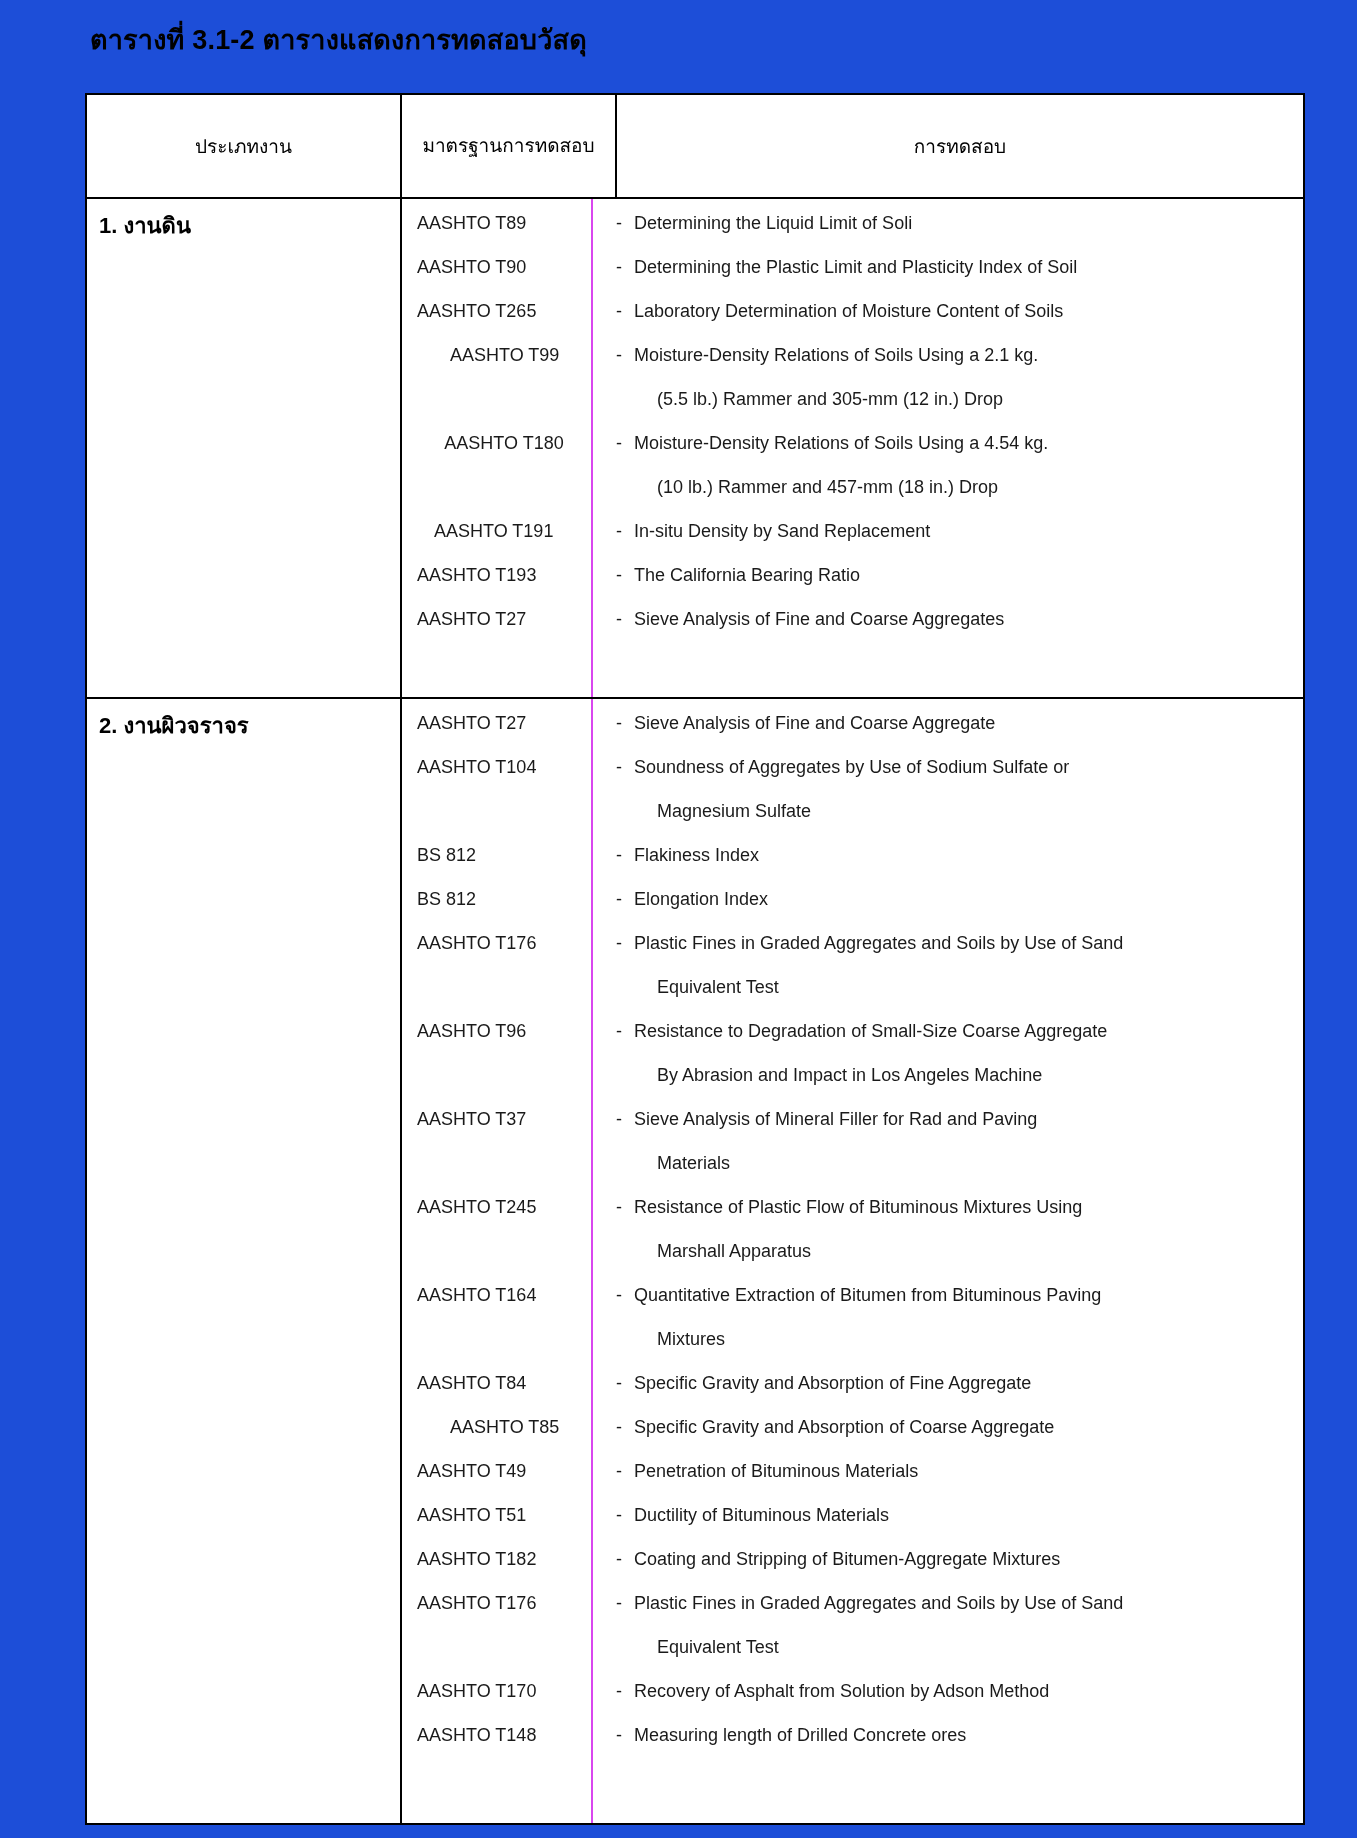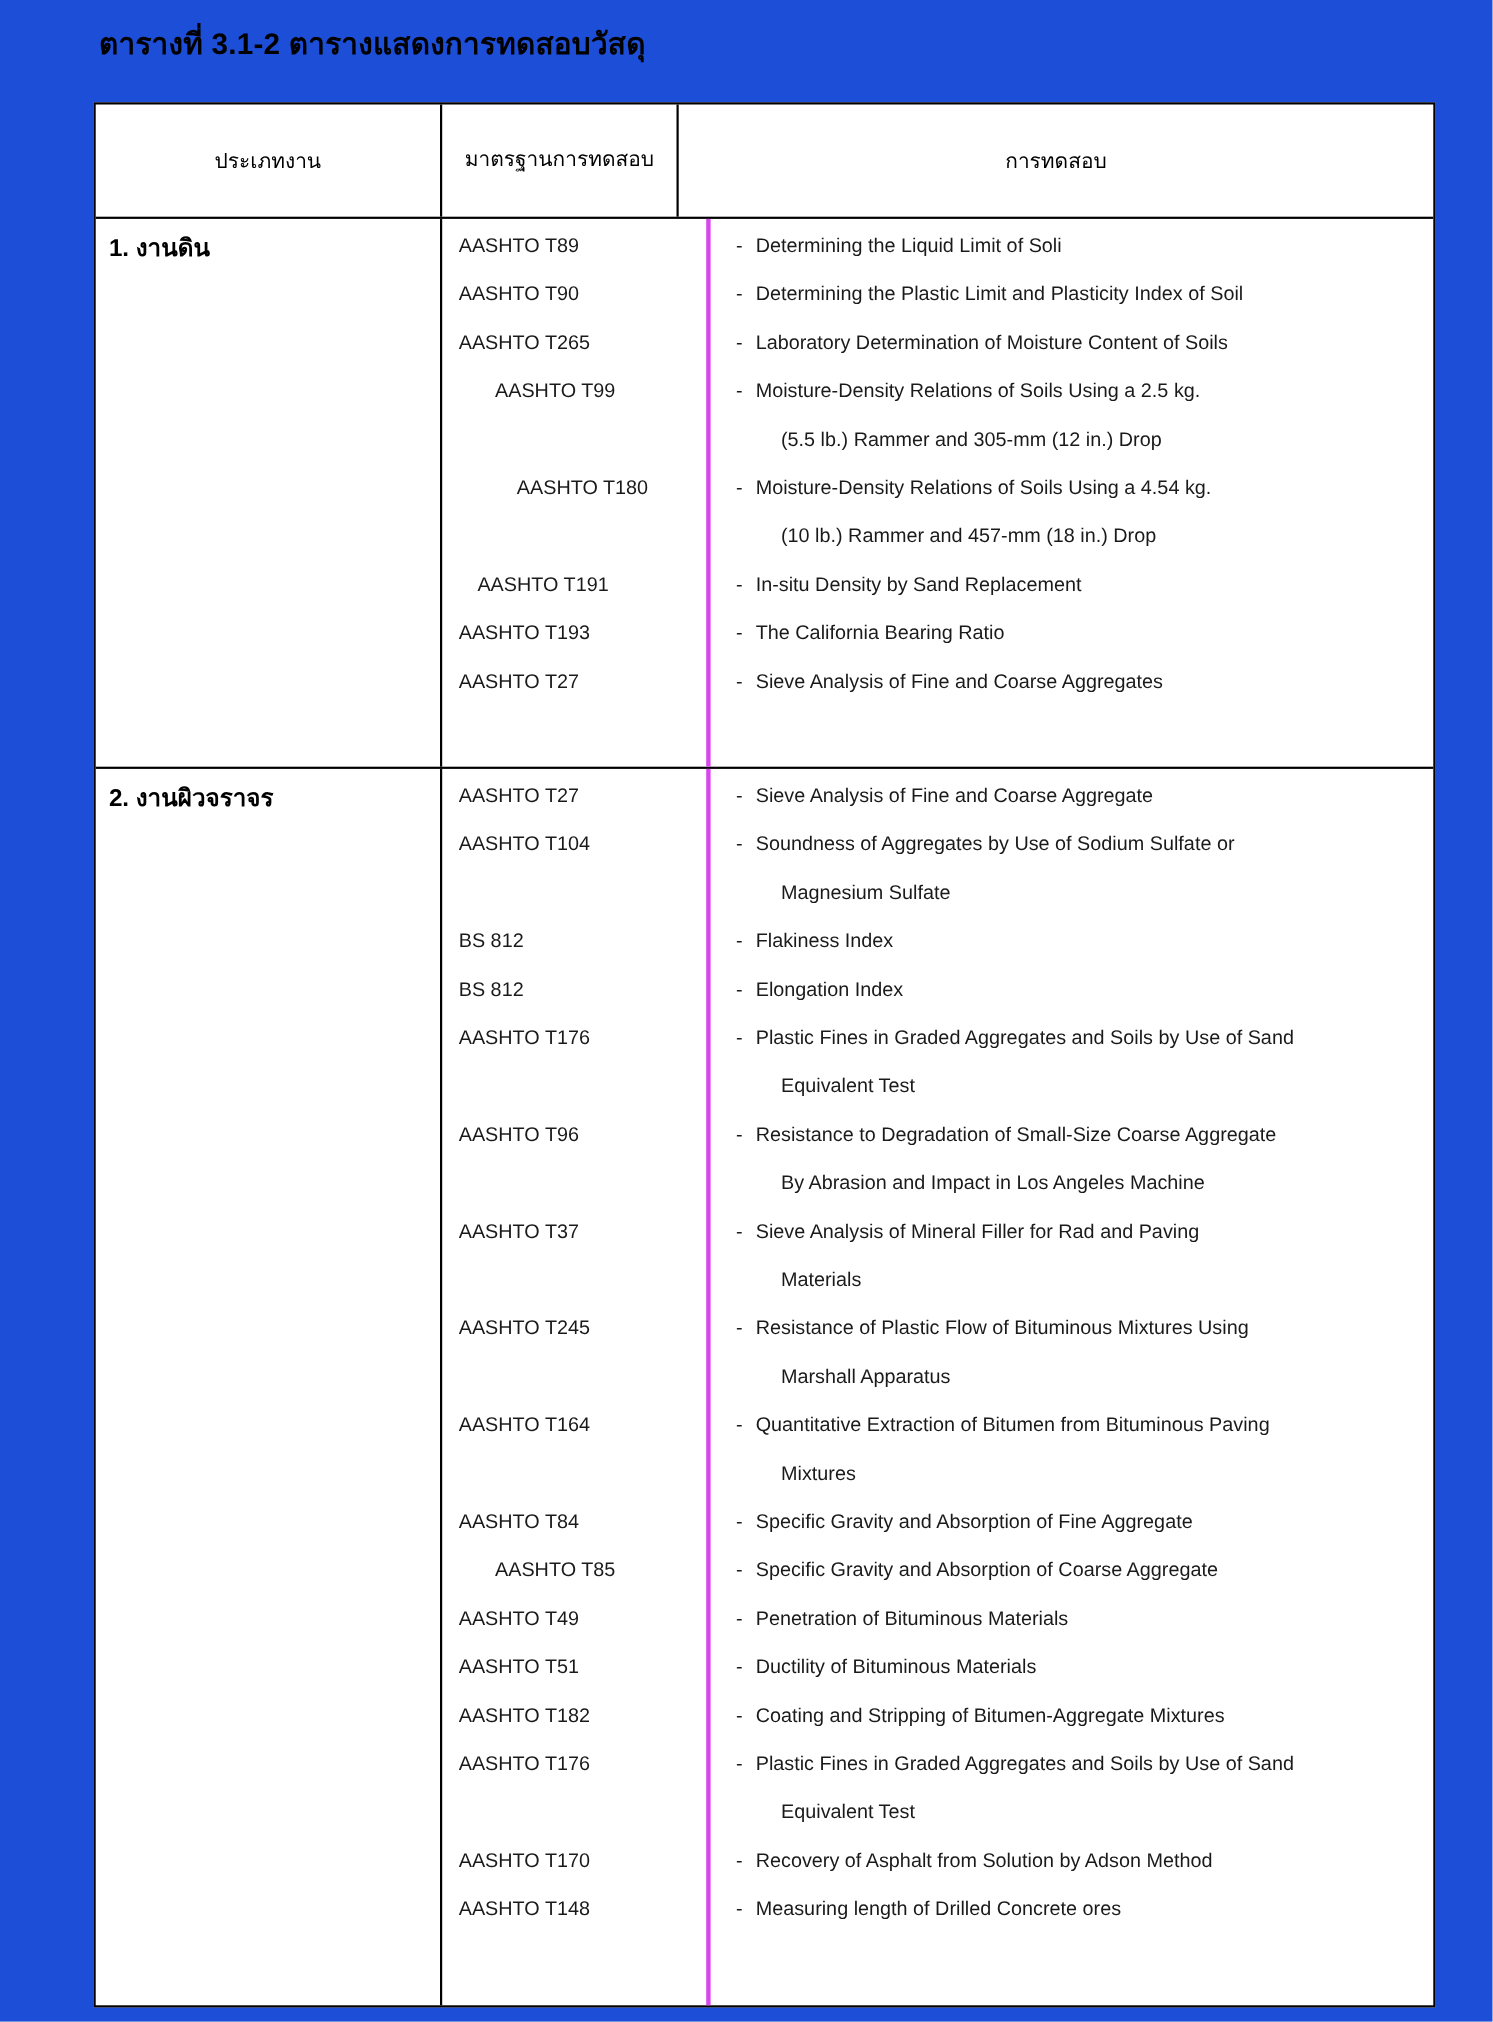--- a/index.html
+++ b/index.html
@@ -63,22 +63,22 @@
   .section + .section { border-top:2px solid #000000; }
   .c1 {
     width:315px;
     border-right:2px solid #000000;
     padding:9px 12px 0 12px;
     font-size:22px;
     font-weight:bold;
     color:#000;
   }
   .c2 {
-    width:244px;
-    border-right:4px solid #d946ef;
+    width:191px;
+    border-right:2px solid #d946ef;
     padding:2px 0 0 0;
   }
   .c3 {
     flex:1;
     padding:2px 0 0 0;
   }
   .section[data-idx="0"] .c2, .section[data-idx="0"] .c3 { padding-bottom:56px; }
   .section[data-idx="1"] .c2, .section[data-idx="1"] .c3 { padding-bottom:66px; }
   .std {
     line-height:44px;
@@ -143,21 +143,21 @@
             <div class="tl">
               <span class="dash">-</span>
               <span>Determining the Plastic Limit and Plasticity Index of Soil</span>
             </div>
             <div class="tl">
               <span class="dash">-</span>
               <span>Laboratory Determination of Moisture Content of Soils</span>
             </div>
             <div class="tl">
               <span class="dash">-</span>
-              <span>Moisture-Density Relations of Soils Using a 2.5 kg.</span>
+              <span>Moisture-Density Relations of Soils Using a 2.1 kg.</span>
             </div>
             <div class="tl cont">(5.5 lb.) Rammer and 305-mm (12 in.) Drop</div>
             <div class="tl">
               <span class="dash">-</span>
               <span>Moisture-Density Relations of Soils Using a 4.54 kg.</span>
             </div>
             <div class="tl cont">(10 lb.) Rammer and 457-mm (18 in.) Drop</div>
             <div class="tl">
               <span class="dash">-</span>
               <span>In-situ Density by Sand Replacement</span>

